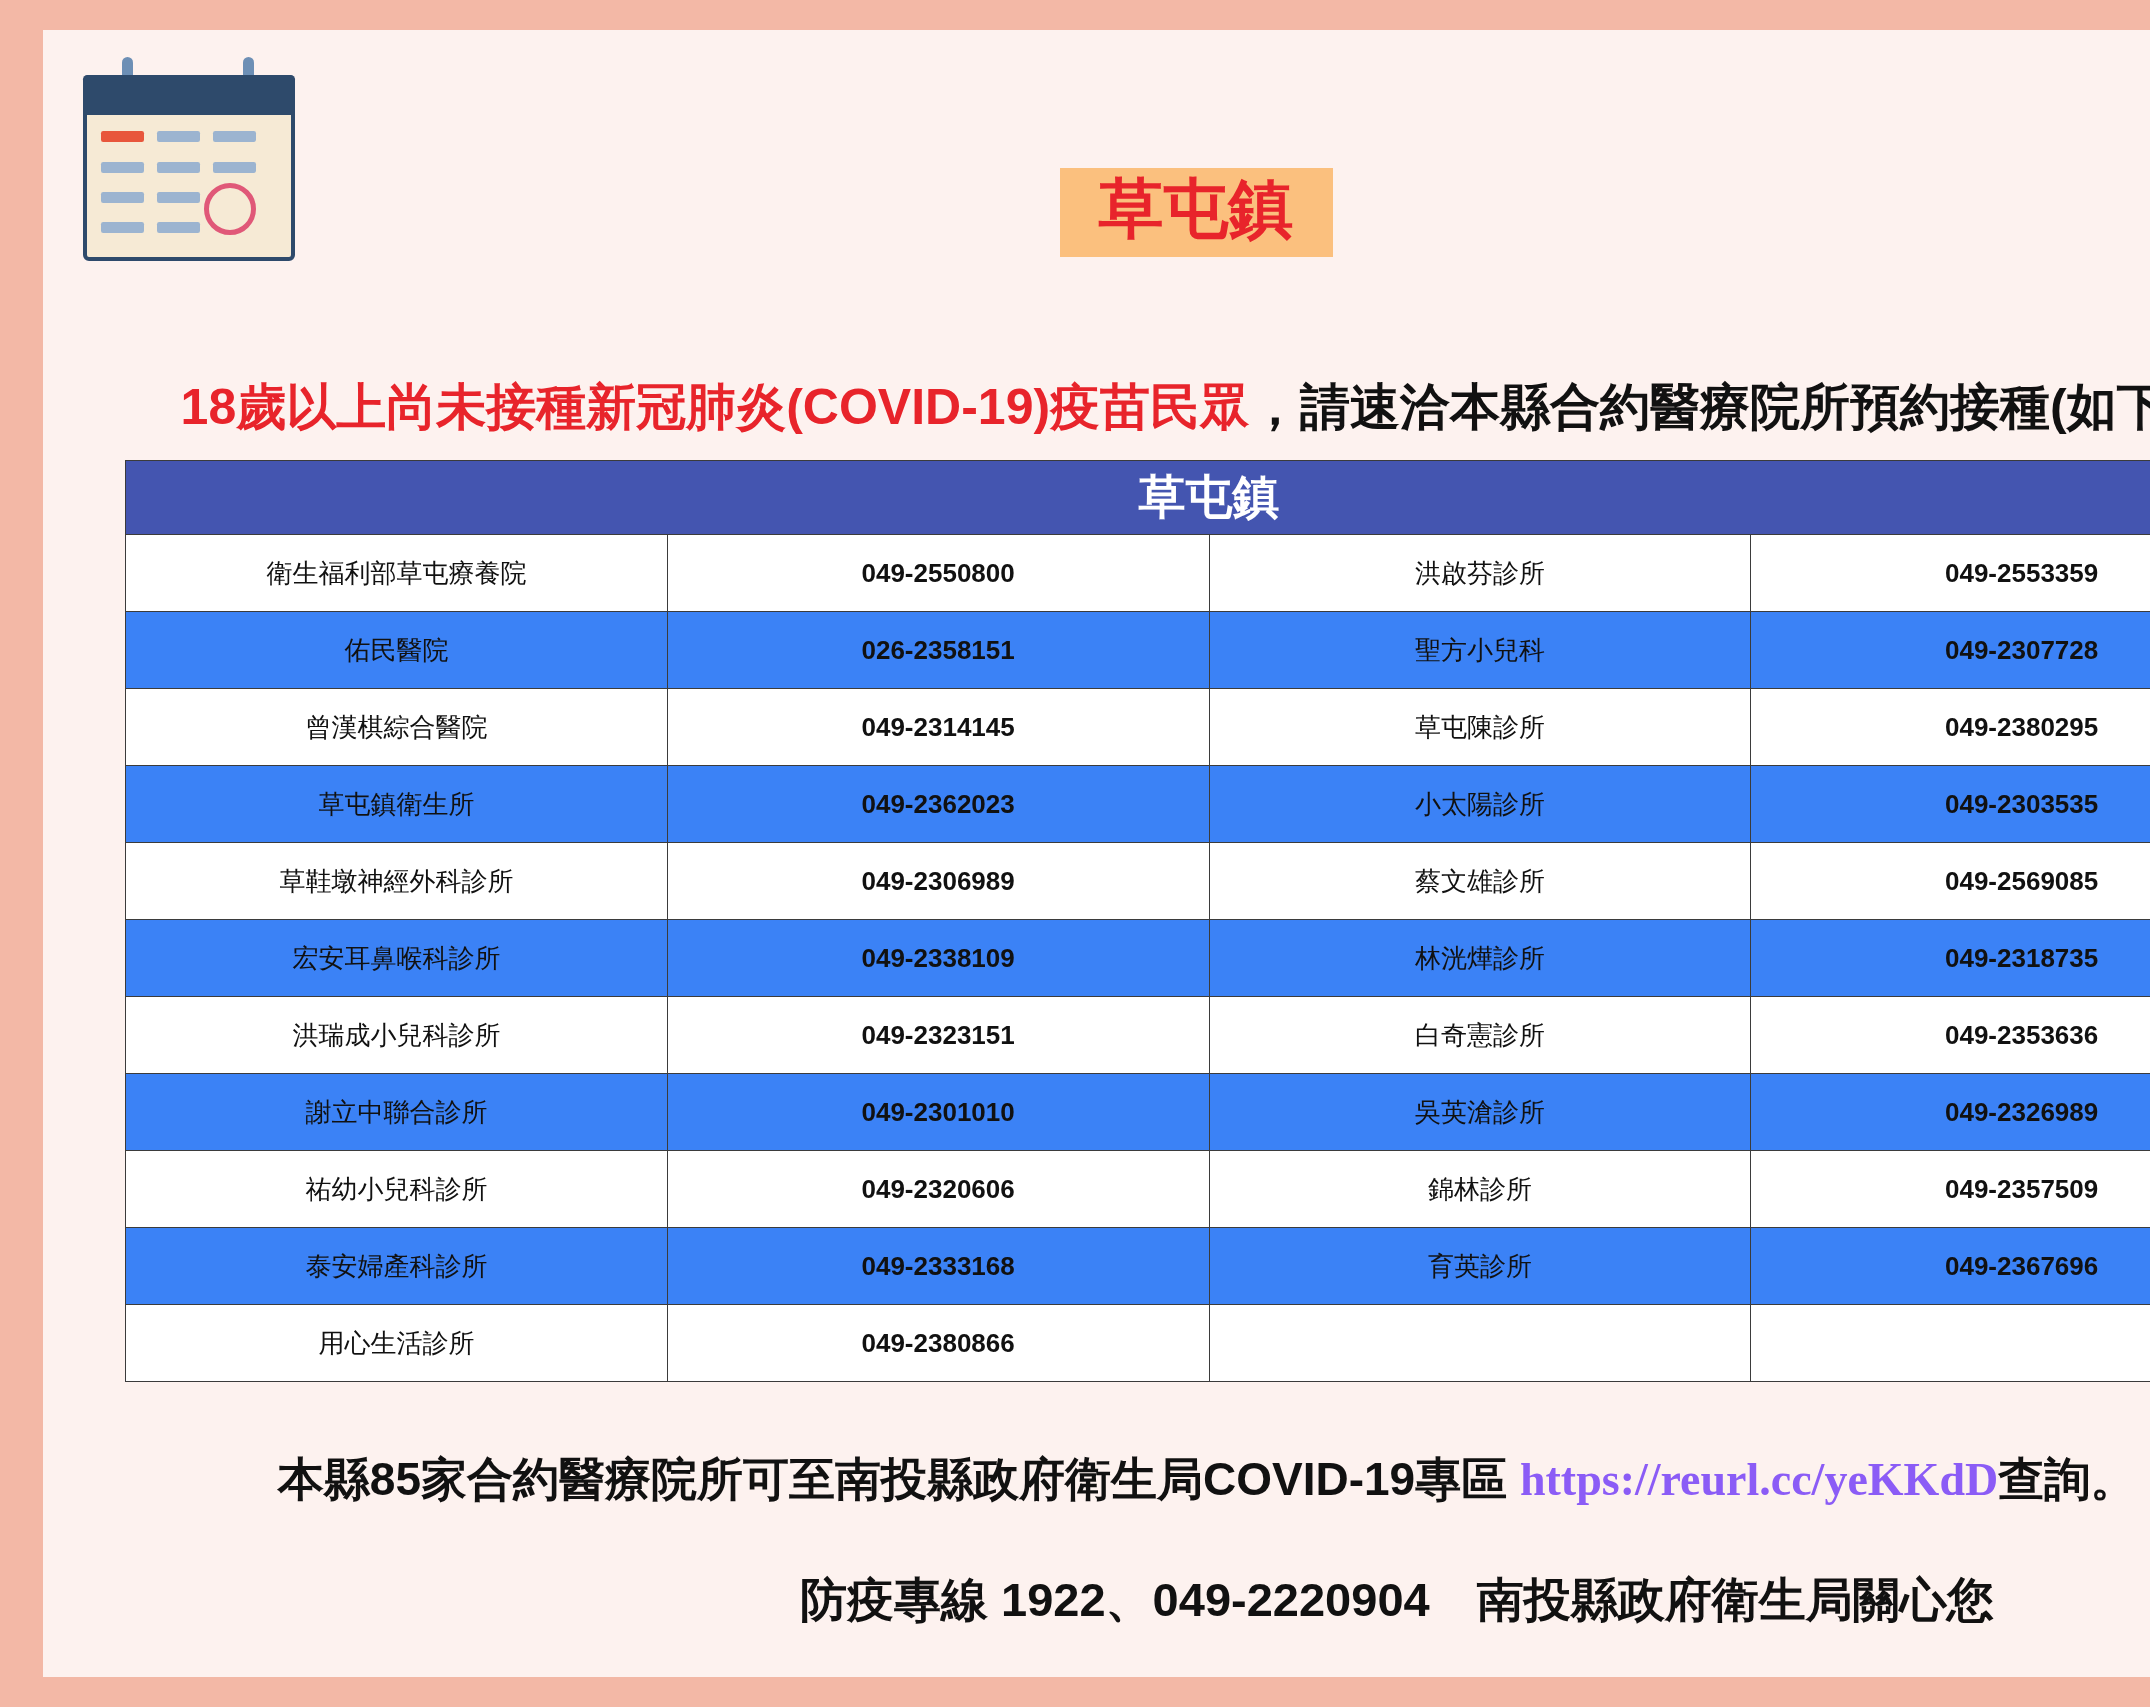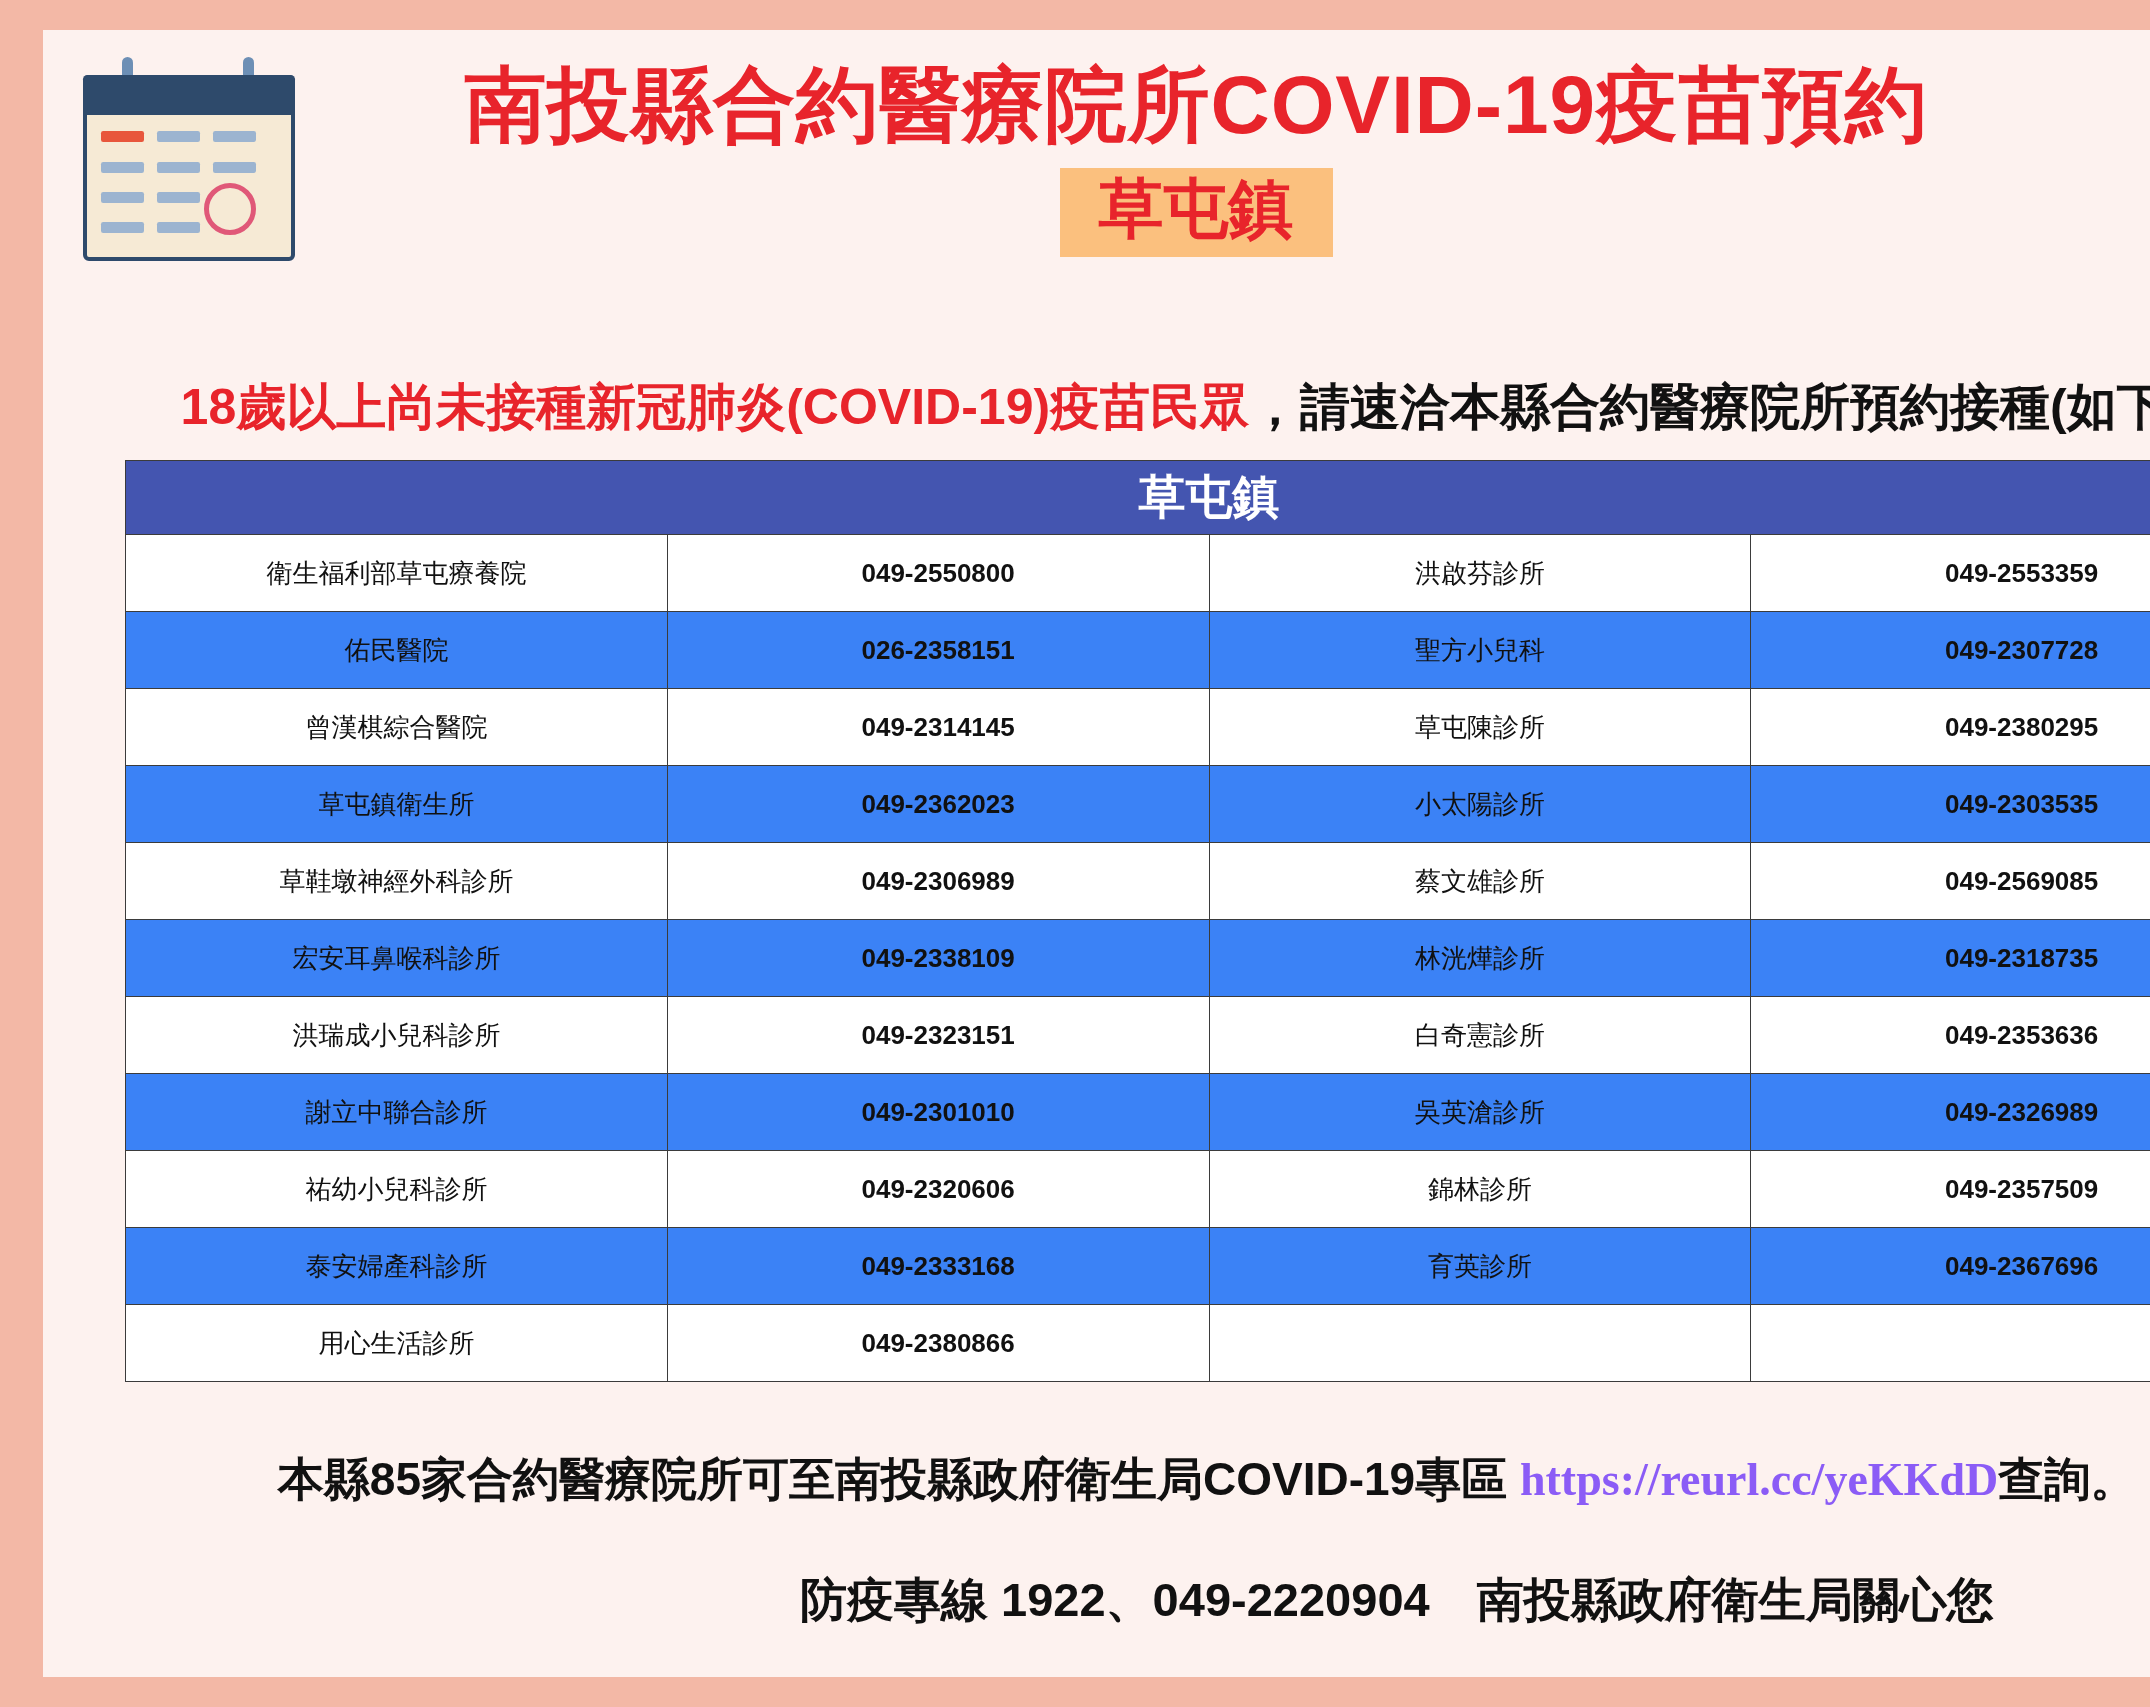--- a/index.html
+++ b/index.html
@@ -247,21 +247,20 @@
       <div class="cal-line" style="left:26px; top:108px; width:43px;"></div>
       <div class="cal-line" style="left:82px; top:108px; width:43px;"></div>
       <div class="cal-line" style="left:138px; top:108px; width:43px;"></div>
       <div class="cal-line" style="left:26px; top:138px; width:43px;"></div>
       <div class="cal-line" style="left:82px; top:138px; width:43px;"></div>
       <div class="cal-line" style="left:26px; top:168px; width:43px;"></div>
       <div class="cal-line" style="left:82px; top:168px; width:43px;"></div>
       <div class="cal-circle"></div>
     </div>
 
-    <div class="title-main">南投縣合約醫療院所COVID-19疫苗預約</div>
 
     <div class="title-sub-wrap">
       <span class="title-sub">草屯鎮</span>
     </div>
   </div>
 
   <div class="notice">
     <span>18歲以上尚未接種新冠肺炎(COVID-19)疫苗民眾</span><span class="blk">，請速洽本縣合約醫療院所預約接種(如下表)</span>
   </div>
 

